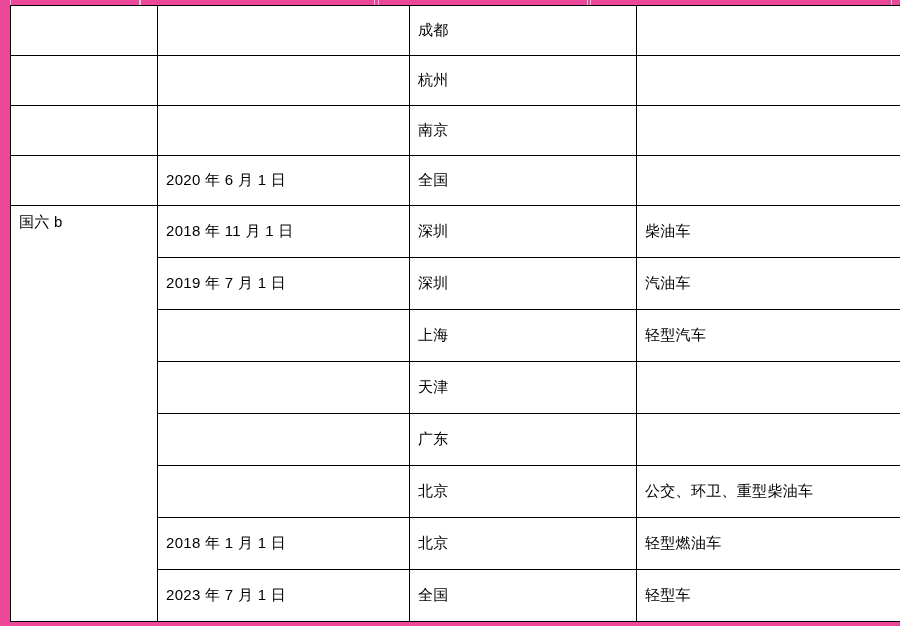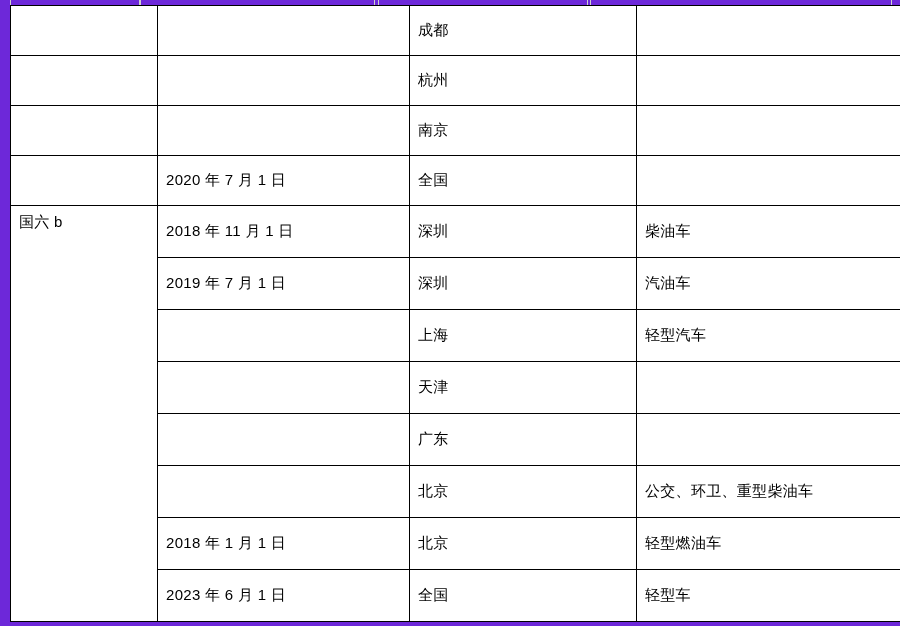--- a/index.html
+++ b/index.html
@@ -11,21 +11,21 @@
     width: 900px;
     height: 626px;
     font-family: "Liberation Sans", "DejaVu Sans", sans-serif;
     color: #000000;
     overflow: hidden;
   }
   .page {
     position: relative;
     width: 900px;
     height: 626px;
-    background: #6d28d9;
+    background: #ec4899;
   }
   
   .top-fragment {
     position: absolute;
     top: 0;
     left: 0;
     width: 900px;
     height: 6px;
   }
   .top-fragment .seg {
@@ -88,21 +88,21 @@
         <td class="col-type blank-cell"></td>
       </tr>
       <tr class="r1">
         <td class="col-std blank-cell"></td>
         <td class="col-date blank-cell"></td>
         <td class="col-city">南京</td>
         <td class="col-type blank-cell"></td>
       </tr>
       <tr class="r1">
         <td class="col-std blank-cell"></td>
-        <td class="col-date">2020 年 7 月 1 日</td>
+        <td class="col-date">2020 年 6 月 1 日</td>
         <td class="col-city">全国</td>
         <td class="col-type blank-cell"></td>
       </tr>
       <tr class="r-tall">
         <td class="col-std" rowspan="8" style="vertical-align:top;">国六 b</td>
         <td class="col-date">2018 年 11 月 1 日</td>
         <td class="col-city">深圳</td>
         <td class="col-type">柴油车</td>
       </tr>
       <tr class="r-tall">
@@ -129,20 +129,20 @@
         <td class="col-date blank-cell"></td>
         <td class="col-city">北京</td>
         <td class="col-type">公交、环卫、重型柴油车</td>
       </tr>
       <tr class="r-tall">
         <td class="col-date">2018 年 1 月 1 日</td>
         <td class="col-city">北京</td>
         <td class="col-type">轻型燃油车</td>
       </tr>
       <tr class="r-tall">
-        <td class="col-date">2023 年 6 月 1 日</td>
+        <td class="col-date">2023 年 7 月 1 日</td>
         <td class="col-city">全国</td>
         <td class="col-type">轻型车</td>
       </tr>
     </tbody>
   </table>
 
 </div>
 
 </body></html>

